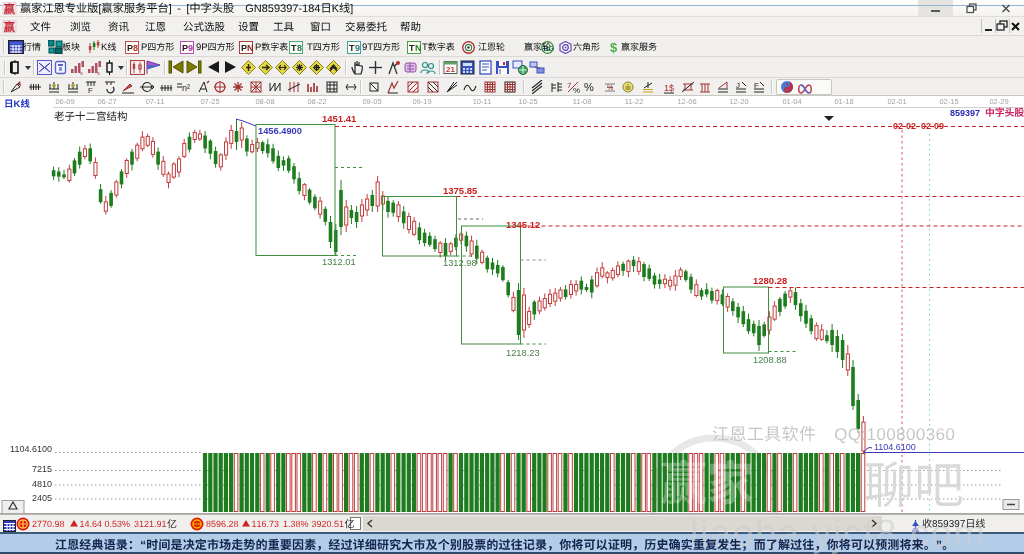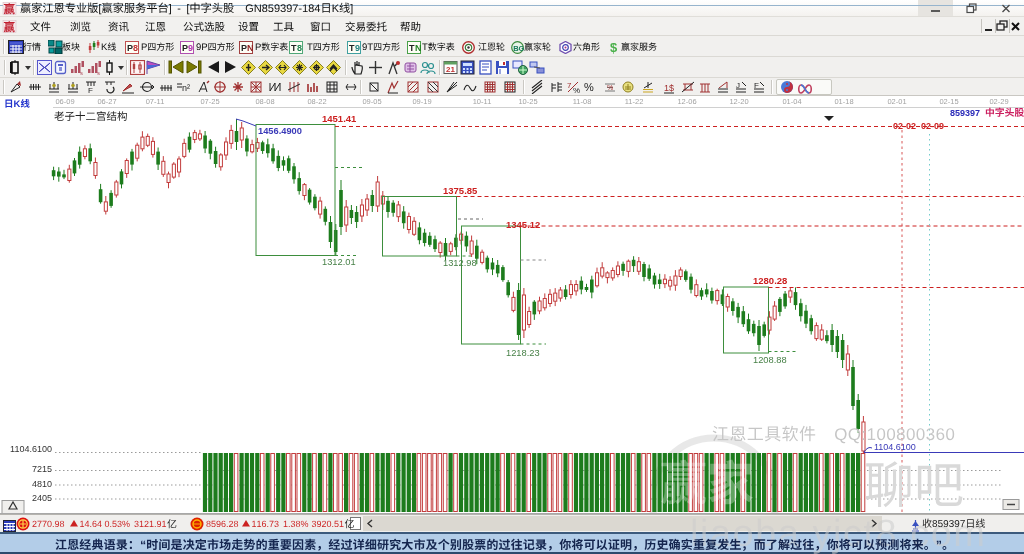--- a/index.html
+++ b/index.html
@@ -105,21 +105,21 @@
 <div class="ic" style="left:407px;top:4px;"><svg width="14" height="13" viewBox="0 0 14 13">
           <rect x="0.5" y="0.5" width="13" height="12" fill="#fdfdf5" stroke="#48a048"></rect>
           <text x="2" y="10" font-size="9" font-weight="bold" fill="#222" font-family="Liberation Sans, sans-serif">T</text>
           <text x="8" y="10" font-size="9" font-weight="bold" fill="#208020" font-family="Liberation Sans, sans-serif">N</text>
         </svg></div>
 <div class="ic" style="left:462px;top:4px;"><svg width="13" height="13" viewBox="0 0 13 13">
           <circle cx="6.5" cy="6.5" r="5.8" fill="#fff" stroke="#b03030" stroke-width="1.4"></circle>
           <circle cx="6.5" cy="6.5" r="3.2" fill="none" stroke="#3a7a3a" stroke-width="1.2"></circle>
           <circle cx="6.5" cy="6.5" r="1.2" fill="#333"></circle>
         </svg></div>
-<div class="ic" style="left:511px;top:4px;"><svg width="13" height="13" viewBox="0 0 13 13">
+<div class="ic" style="left:541px;top:4px;"><svg width="13" height="13" viewBox="0 0 13 13">
           <circle cx="6.5" cy="6.5" r="5.8" fill="#e8f4e8" stroke="#3a8a3a" stroke-width="1.2"></circle>
           <text x="2.2" y="9.5" font-size="7.5" font-weight="bold" fill="#1a7a5a" font-family="Liberation Sans, sans-serif">BG</text>
         </svg></div>
 <div class="ic" style="left:559px;top:4px;"><svg width="13" height="13" viewBox="0 0 13 13">
           <polygon points="6.5,0.5 12,3.5 12,9.5 6.5,12.5 1,9.5 1,3.5" fill="#fff" stroke="#7050b0" stroke-width="1.3"></polygon>
           <circle cx="6.5" cy="6.5" r="2.8" fill="none" stroke="#4040b0" stroke-width="1.2"></circle>
           <circle cx="6.5" cy="6.5" r="1" fill="#b03080"></circle>
         </svg></div>
 <div class="ic" style="left:610px;top:4px;"><svg width="10" height="14" viewBox="0 0 10 14">
           <text x="0" y="12" font-size="13" font-weight="bold" fill="#4ab04a" font-family="Liberation Sans, sans-serif">$</text>

